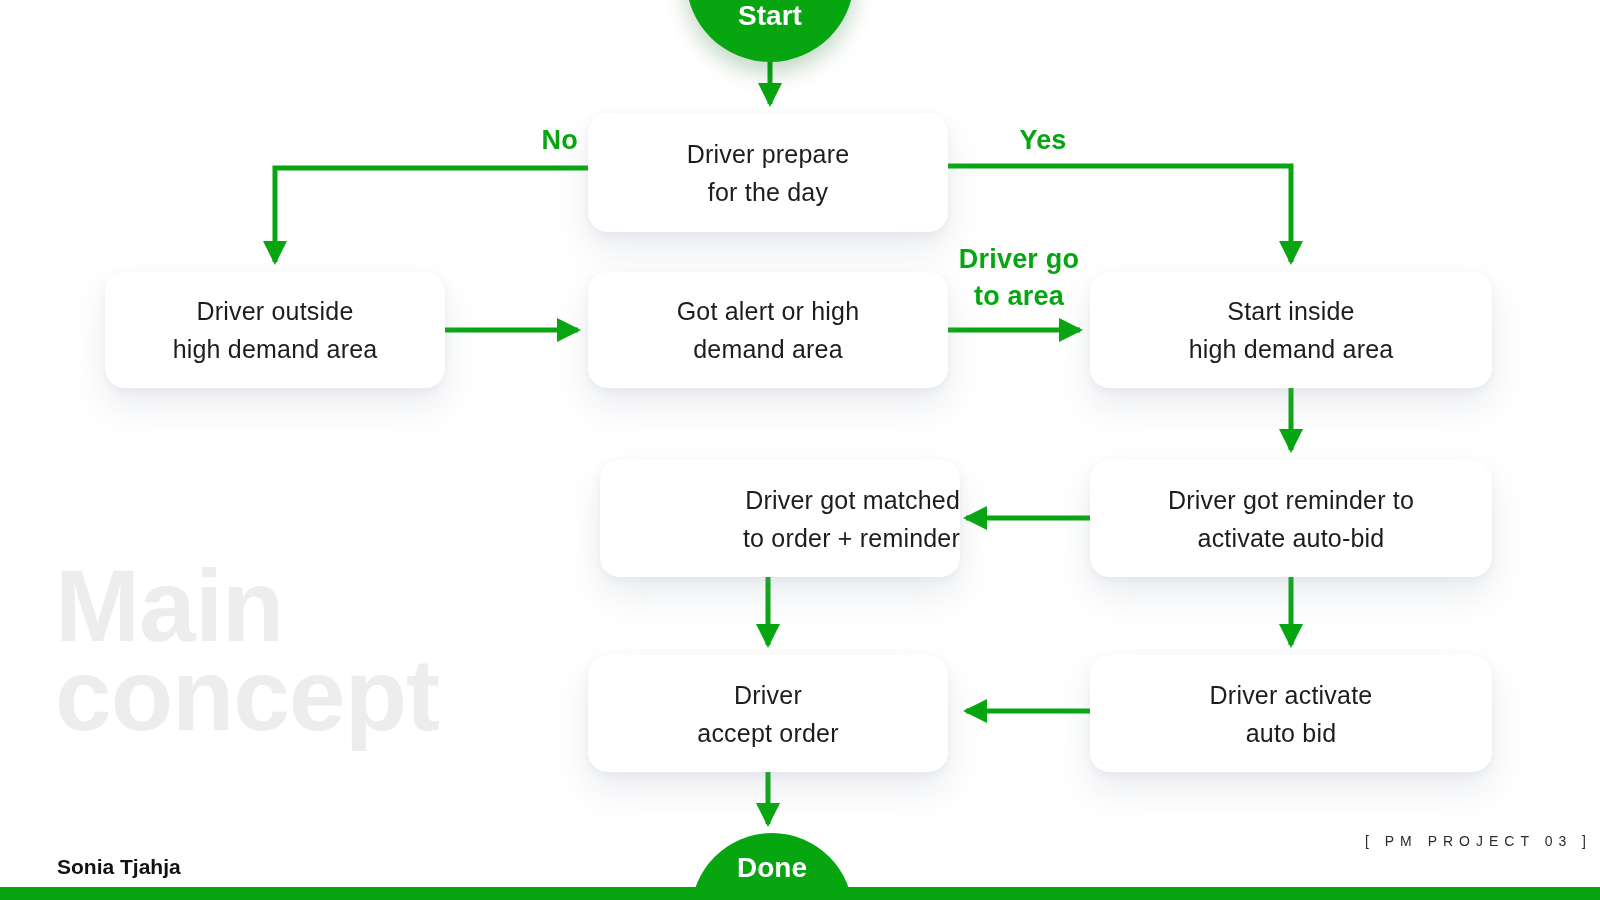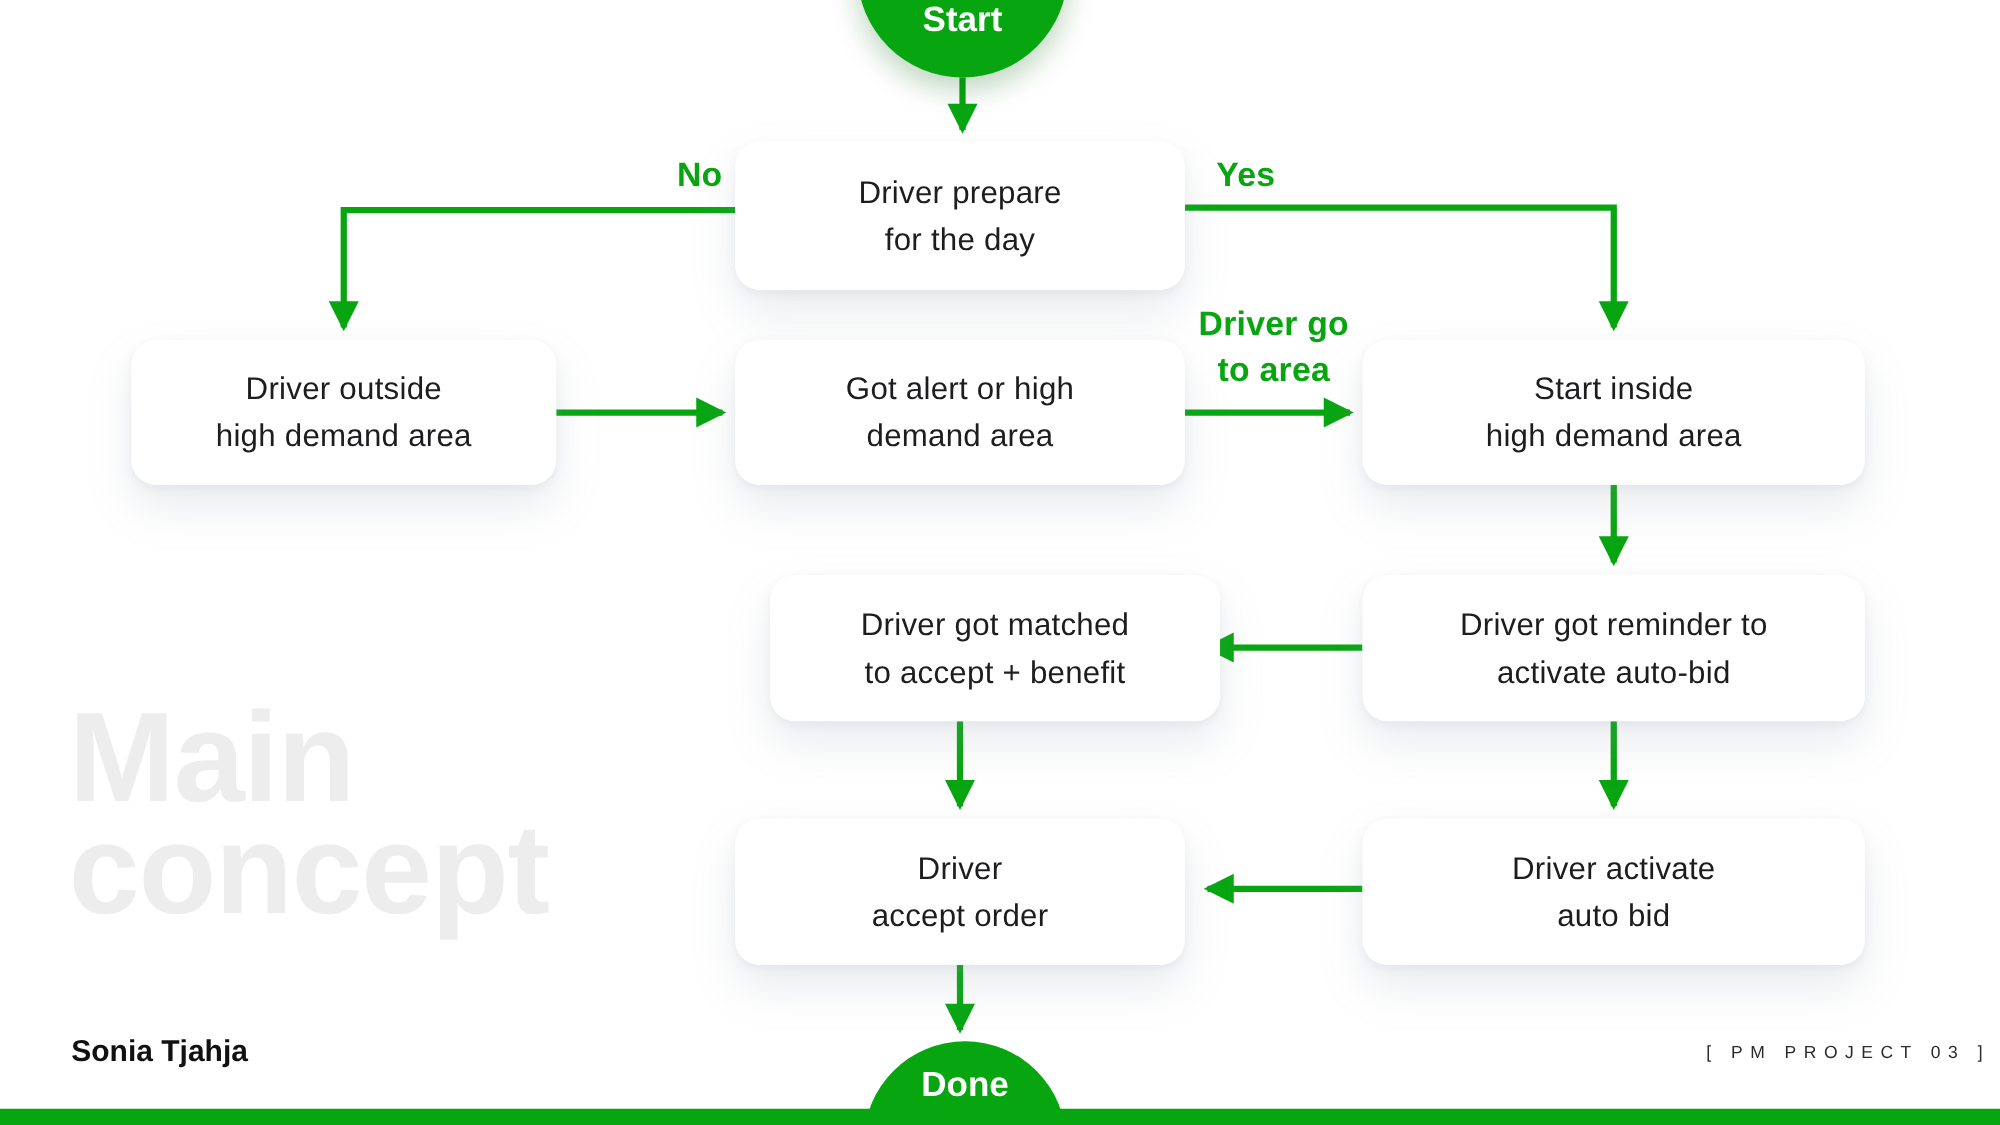--- a/index.html
+++ b/index.html
@@ -20,51 +20,51 @@
     position:absolute;background:#ffffff;border-radius:20px;
     box-shadow:0 18px 36px rgba(140,152,165,.18),0 3px 8px rgba(140,152,165,.10);
     display:flex;flex-direction:column;align-items:center;justify-content:center;
     color:var(--node_text);font-size:25px;line-height:38px;text-align:center;
     letter-spacing:.2px;
   }
   .n-prepare {left:588px;top:113px;width:360px;height:119px;}
   .n-outside {left:105px;top:272px;width:340px;height:116px;}
   .n-alert   {left:588px;top:272px;width:360px;height:116px;}
   .n-inside  {left:1090px;top:272px;width:402px;height:116px;}
-  .n-matched {left:616px;top:460px;width:360px;height:117px;}
+  .n-matched {left:600px;top:460px;width:360px;height:117px;align-items:flex-end;}
   .n-reminder{left:1090px;top:460px;width:402px;height:117px;align-items:center;}
   .n-accept  {left:588px;top:655px;width:360px;height:117px;}
   .n-activate{left:1090px;top:655px;width:402px;height:117px;}
   
   .terminal{
     position:absolute;background:var(--green);border-radius:50%;
     color:#fff;font-weight:bold;font-size:28px;text-align:center;
   }
   .t-start{left:686px;top:-106px;width:168px;height:168px;
     box-shadow:0 10px 22px rgba(0,90,10,.25);}
   .t-start .t-label{position:absolute;left:0;width:100%;top:106px;}
   .t-done{left:691px;top:833px;width:162px;height:162px;}
   .t-done .t-label{position:absolute;left:0;width:100%;top:19px;}
   
   .edge-label{
     position:absolute;color:var(--green);font-weight:bold;font-size:27px;
     line-height:37px;letter-spacing:.2px;
   }
   .l-no {left:460px;top:122px;width:118px;text-align:right;}
-  .l-yes{left:973px;top:122px;width:140px;text-align:left;}
+  .l-yes{left:973px;top:122px;width:140px;text-align:center;}
   .l-go {left:929px;top:241px;width:180px;text-align:center;}
   .l-go span{display:block;}
   
   .watermark{
     position:absolute;left:55px;top:562px;color:var(--watermark);
     font-size:102px;font-weight:bold;line-height:89px;letter-spacing:-1px;
   }
   .watermark span{display:block;}
   
-  .author{position:absolute;left:57px;top:828px;font-size:24px;font-weight:bold;color:var(--footer_text);}
+  .author{position:absolute;left:57px;top:855px;font-size:21px;font-weight:bold;color:var(--footer_text);}
   .project{position:absolute;right:53px;top:833px;font-size:14px;letter-spacing:6px;color:#2b2b2b;}
   .bottom-bar{position:absolute;left:0;top:887px;width:1600px;height:13px;background:var(--green);}
   
   svg.edges{position:absolute;left:0;top:0;pointer-events:none;}
   .edge{stroke:var(--green);stroke-width:5;fill:none;stroke-linejoin:miter;}
   .ah{fill:var(--green);}
 </style>
 </head>
 <body>
 
@@ -112,21 +112,21 @@
   <div class="node n-alert">
     <span>Got alert or high</span>
     <span>demand area</span>
   </div>
   <div class="node n-inside">
     <span>Start inside</span>
     <span>high demand area</span>
   </div>
   <div class="node n-matched">
     <span>Driver got matched</span>
-    <span>to accept + benefit</span>
+    <span>to order + reminder</span>
   </div>
   <div class="node n-reminder">
     <span>Driver got reminder to</span>
     <span>activate auto-bid</span>
   </div>
   <div class="node n-activate">
     <span>Driver activate</span>
     <span>auto bid</span>
   </div>
   <div class="node n-accept">

